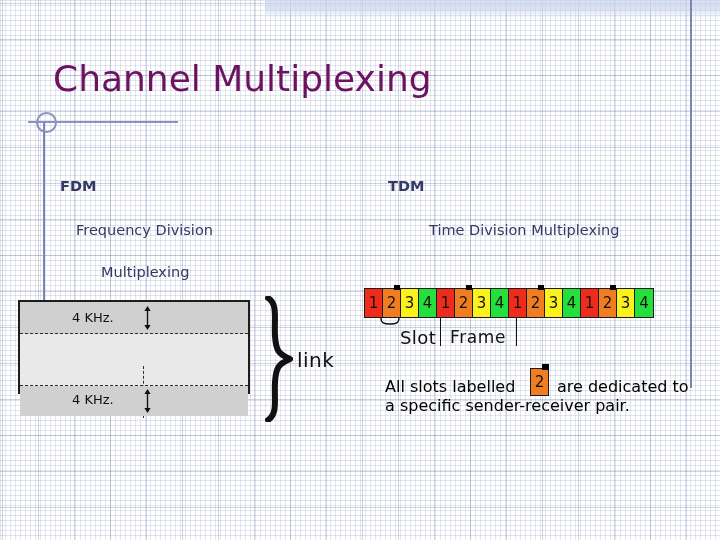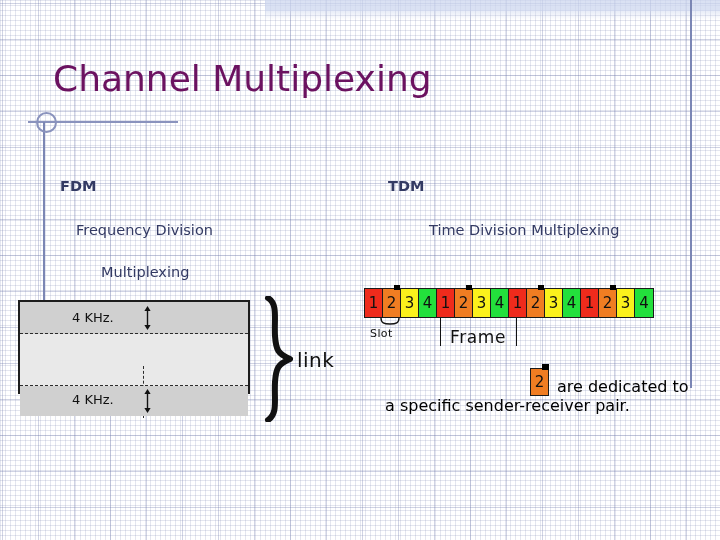--- a/index.html
+++ b/index.html
@@ -200,22 +200,22 @@
   }
 
   
   #slot-brace {
     position: absolute;
     left: 380px; top: 318px;
     width: 20px; height: 8px;
   }
   #slot-label {
     position: absolute;
-    left: 370px; top: 327px;
-    font-size: 11px;
+    left: 400px; top: 327px;
+    font-size: 18px;
     color: #111111;
     letter-spacing: 0.4px;
   }
   #frame-tick-left {
     position: absolute;
     left: 440px; top: 318px;
     width: 1px; height: 28px;
     background-color: #111111;
   }
   #frame-tick-right {
@@ -360,20 +360,21 @@
 
   <svg id="slot-brace" viewBox="0 0 20 8">
     <path d="M1,0 C1,5 4,6 10,6 C16,6 19,5 19,0" fill="none" stroke="#111111" stroke-width="1.4"></path>
   </svg>
   <div id="slot-label">Slot</div>
 
   <div id="frame-tick-left"></div>
   <div id="frame-tick-right"></div>
   <div id="frame-label">Frame</div>
 
+  <div id="cap-seg-a">All slots labelled</div>
   <div id="inline-slot">
     <span class="tick"></span>
     <span>2</span>
   </div>
   <div id="cap-seg-b">are dedicated to</div>
   <div id="cap-seg-c">a specific sender-receiver pair.</div>
 
 </div>
 
 </body></html>

